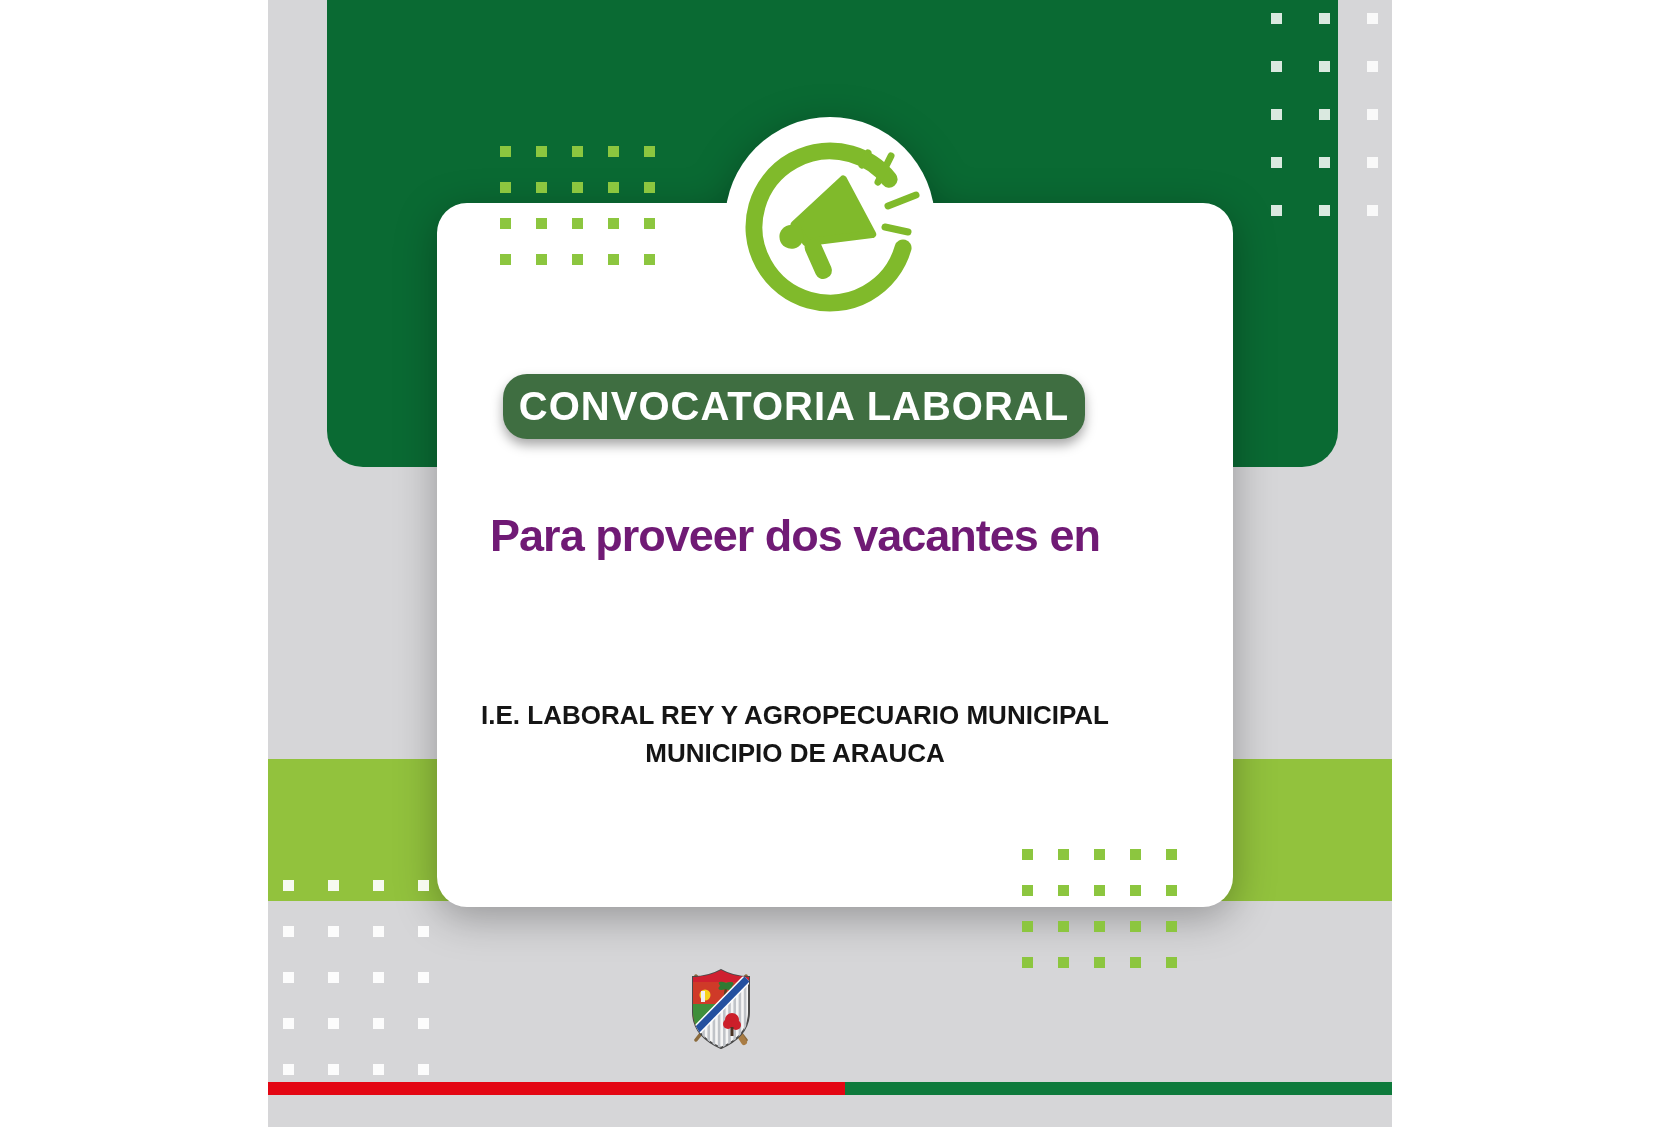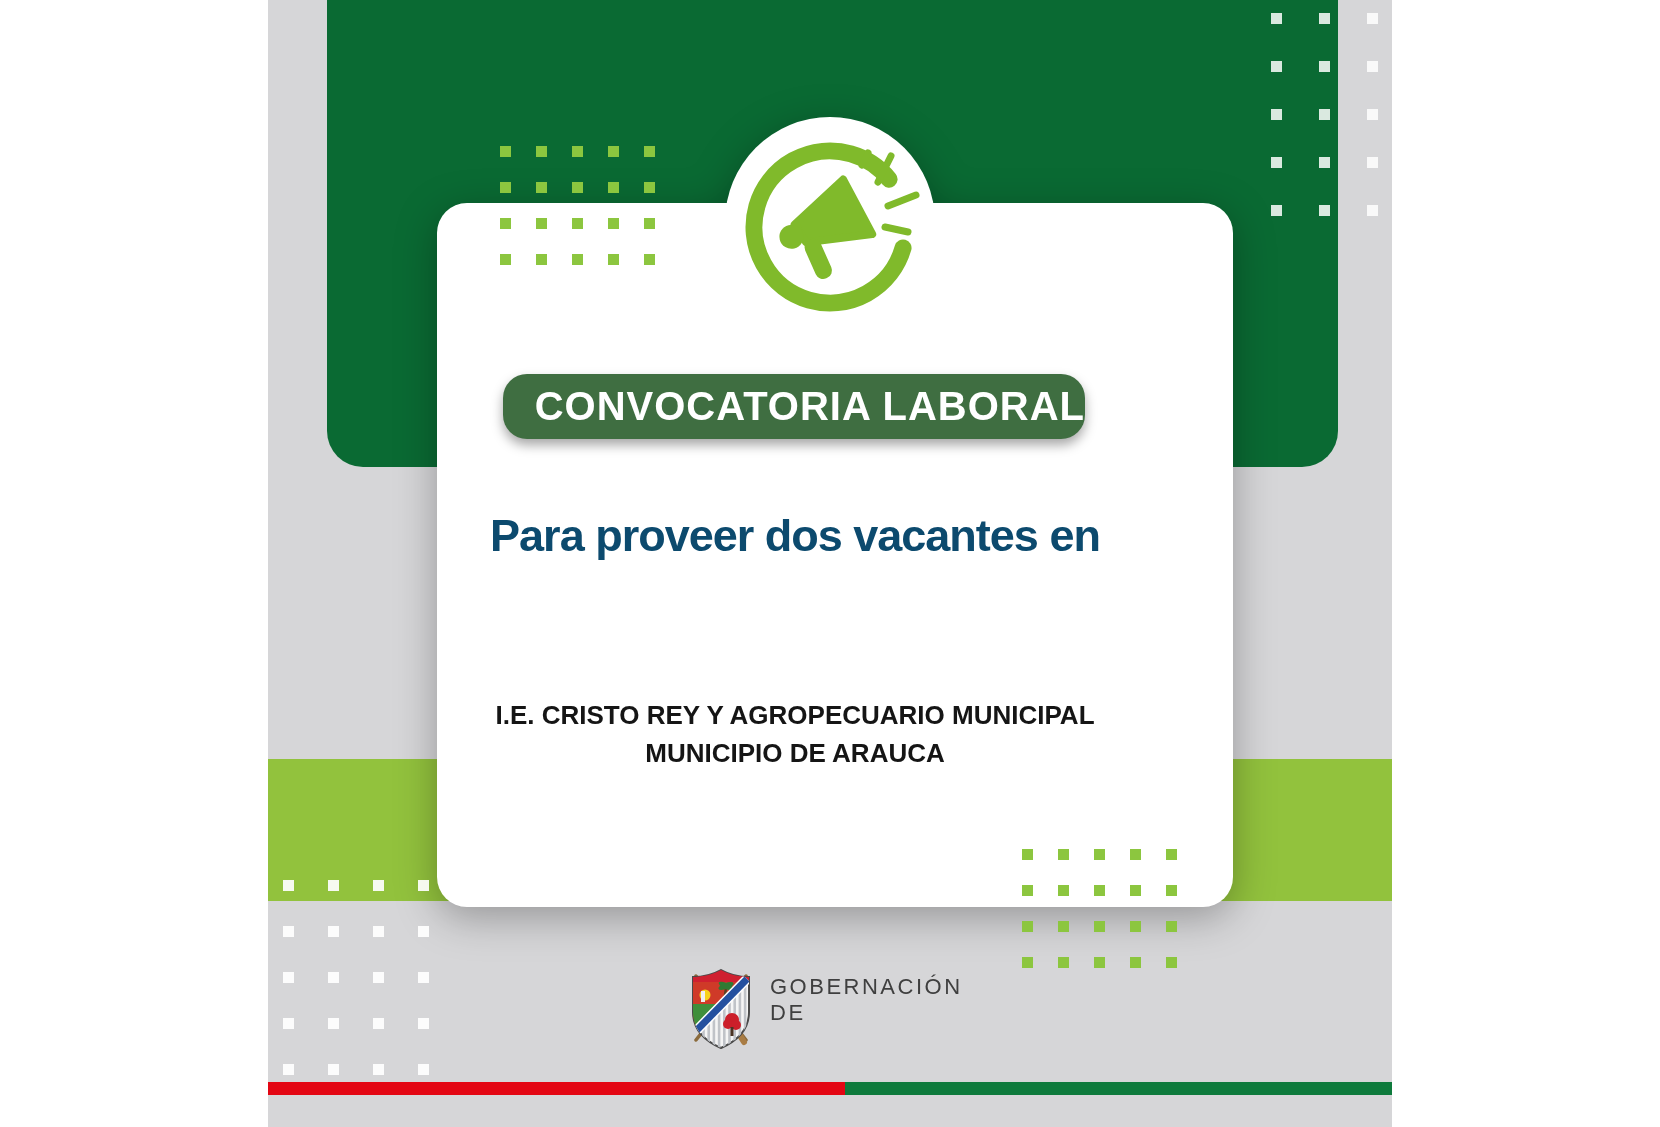--- a/index.html
+++ b/index.html
@@ -14,25 +14,25 @@
 
   
   #hero{left:0;top:0;width:1660px;height:1127px;filter:drop-shadow(0 10px 20px rgba(0,0,0,.30));}
   #bump-circle{left:725px;top:117px;width:210px;height:210px;border-radius:50%;background:#ffffff;}
   #card{left:437px;top:203px;width:796px;height:704px;background:#ffffff;border-radius:30px;}
   #ring-svg{left:725px;top:122px;width:210px;height:210px;}
 
   
   #pill-primary{left:503px;top:374px;width:582px;height:65px;background:#3f6e41;border-radius:24px;
       box-shadow:0 6px 12px rgba(0,0,0,.35);color:#ffffff;font-size:40px;font-weight:bold;
-      line-height:65px;text-align:right;letter-spacing:1px;}
+      line-height:65px;text-align:center;letter-spacing:1px;}
   #pill-secondary{left:547px;top:429px;width:493px;height:54px;background:#95c23d;border-radius:27px;
       box-shadow:0 5px 10px rgba(0,0,0,.22);color:#ffffff;font-size:36px;font-weight:bold;
       line-height:54px;text-align:center;letter-spacing:1px;}
-  #headline{left:437px;top:505px;width:716px;text-align:center;color:#0c4a6e;
+  #headline{left:437px;top:505px;width:716px;text-align:center;color:#701a75;
       font-size:45px;font-weight:bold;line-height:61px;letter-spacing:-1px;}
   #role-pill{left:525px;top:642px;width:547px;height:42px;background:#8fc43c;border-radius:21px;
       color:#ffffff;font-size:29px;font-weight:bold;line-height:42px;text-align:center;}
   #institution{left:437px;top:696px;width:716px;text-align:center;color:#151515;
       font-size:26px;font-weight:bold;line-height:38px;}
 
   
   #secretaria{left:472px;top:798px;width:230px;height:90px;}
   #sec-bar{left:0;top:0;width:4px;height:89px;}
   #sec-bar-red{left:0;top:0;width:4px;height:44px;background:#e30613;}
@@ -106,21 +106,21 @@
     </svg>
 
     <div class="abs" id="pill-primary">CONVOCATORIA LABORAL</div>
 
     <div class="abs" id="headline">
       <div>Para proveer dos vacantes en</div>
     </div>
 
 
     <div class="abs" id="institution">
-      <div>I.E. CRISTO REY Y AGROPECUARIO MUNICIPAL</div>
+      <div>I.E. LABORAL REY Y AGROPECUARIO MUNICIPAL</div>
       <div>MUNICIPIO DE ARAUCA</div>
     </div>
 
   </div>
 
   <div class="abs z6 dot-grid" id="dots-top-left">
       <span class="dot" style="left: 0px; top: 0px; width: 11px; height: 11px; background: rgb(140, 198, 63);"></span>
       <span class="dot" style="left: 36px; top: 0px; width: 11px; height: 11px; background: rgb(140, 198, 63);"></span>
       <span class="dot" style="left: 72px; top: 0px; width: 11px; height: 11px; background: rgb(140, 198, 63);"></span>
       <span class="dot" style="left: 108px; top: 0px; width: 11px; height: 11px; background: rgb(140, 198, 63);"></span>
@@ -224,19 +224,18 @@
         <path d="M61,15 L10,67" stroke="#ffffff" stroke-width="10"></path>
         <path d="M61,15 L10,67" stroke="#24509f" stroke-width="7"></path>
         <g fill="#cc1f2a">
           <circle cx="46" cy="56" r="7"></circle>
             <circle cx="42" cy="60" r="5"></circle>
             <circle cx="50" cy="61" r="5"></circle>
         </g>
         <rect x="44.5" y="63" width="3" height="9" fill="#4a3323"></rect>
       </g>
     </svg>
-    <div class="abs" id="org-prefix">GOBERNACIÓN DE</div>
   </div>
 
   <div class="abs z2" id="stripe-red"></div>
   <div class="abs z2" id="stripe-green"></div>
 
 </div>
 
 </body></html>

